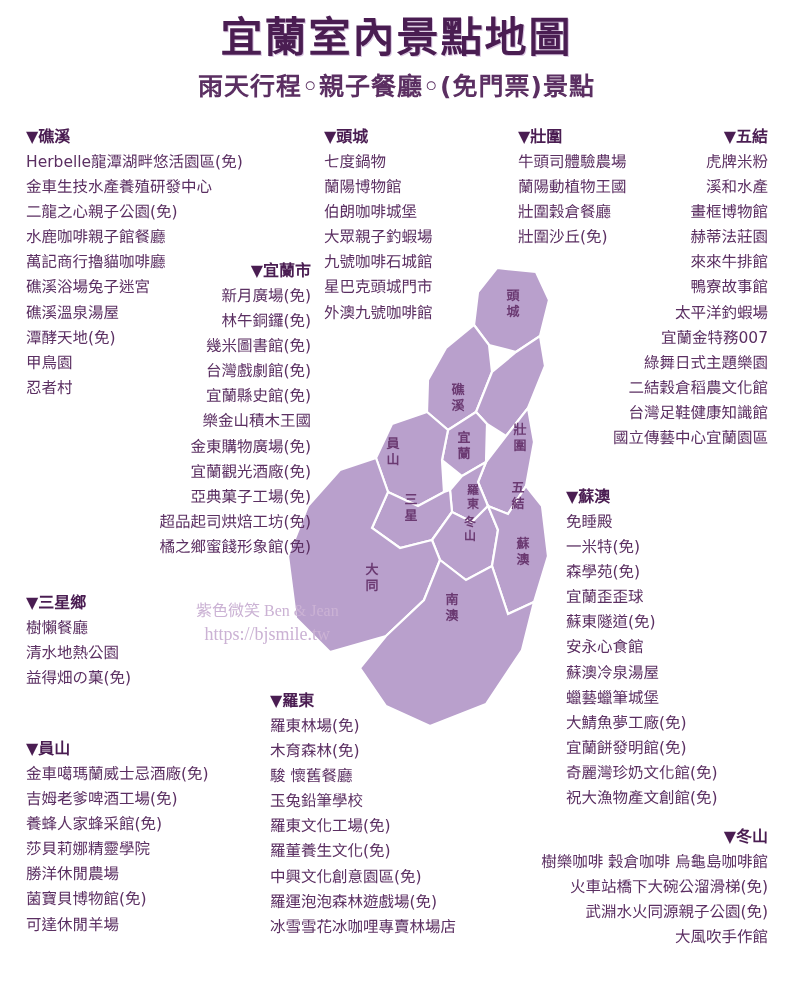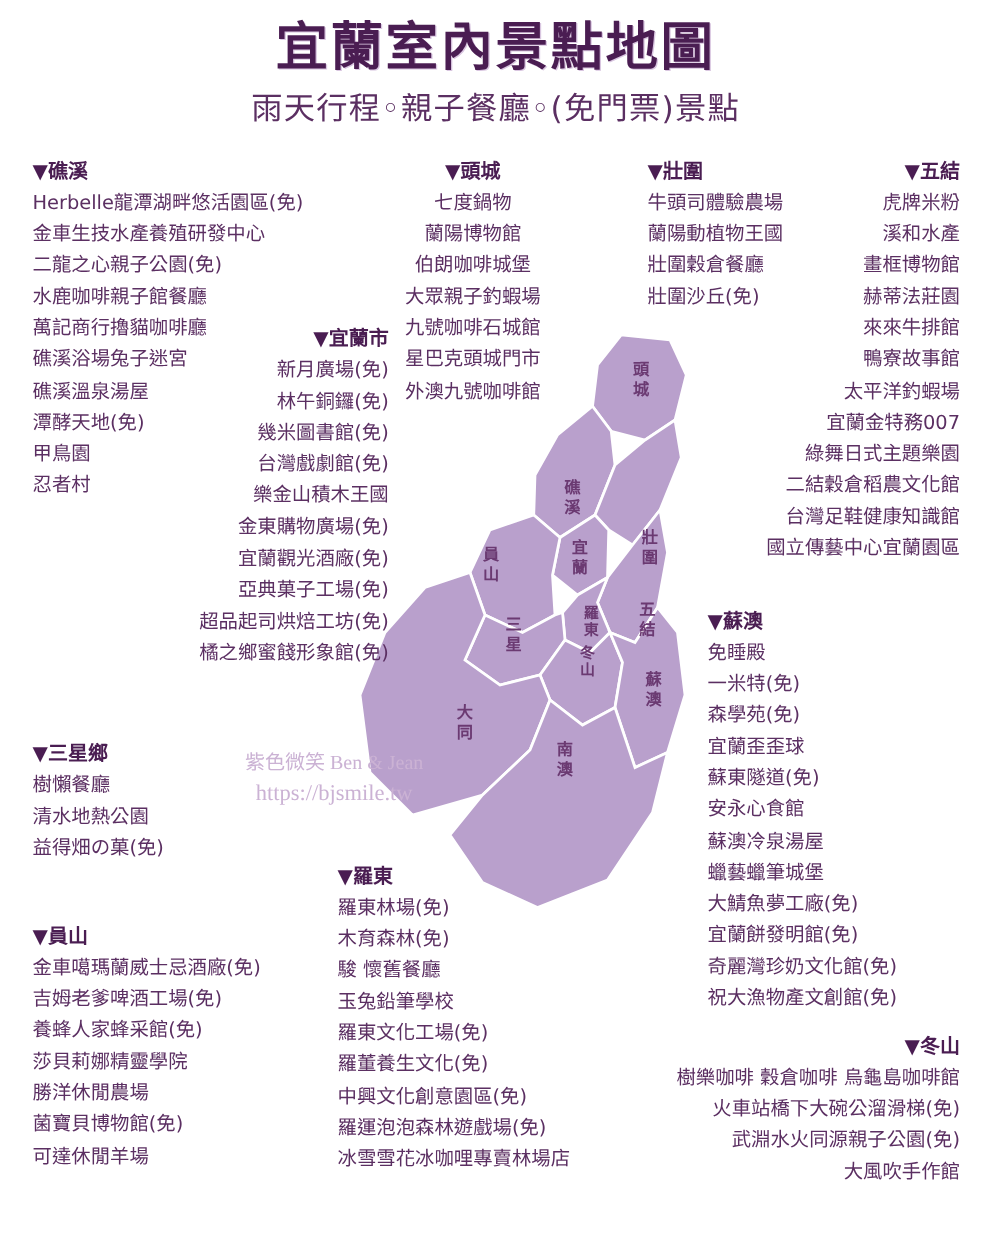--- a/index.html
+++ b/index.html
@@ -31,21 +31,21 @@
   .main-title {
     font-size: 42px;
     font-weight: bold;
     letter-spacing: 2px;
     color: #4a1d52;
     line-height: 1.15;
     text-shadow: 1px 1px 0 #d9c6e0;
   }
   .sub-title {
     font-size: 25px;
-    font-weight: normal;
+    font-weight: bold;
     letter-spacing: 1px;
     color: #5b2f62;
     margin-top: 4px;
   }
   
   #map-layer {
     position: absolute;
     left: 0;
     top: 0;
     width: 793px;
@@ -164,29 +164,30 @@
     <div class="item">甲鳥園</div>
     <div class="item">忍者村</div>
   </div>
 
   <div class="col right-col" style="left:0px; top:258px; width:311px;">
     <div class="head">▼宜蘭市</div>
     <div class="item">新月廣場(免)</div>
     <div class="item">林午銅鑼(免)</div>
     <div class="item">幾米圖書館(免)</div>
     <div class="item">台灣戲劇館(免)</div>
+    <div class="item">宜蘭縣史館(免)</div>
     <div class="item">樂金山積木王國</div>
     <div class="item">金東購物廣場(免)</div>
     <div class="item">宜蘭觀光酒廠(免)</div>
     <div class="item">亞典菓子工場(免)</div>
     <div class="item">超品起司烘焙工坊(免)</div>
     <div class="item">橘之鄉蜜餞形象館(免)</div>
   </div>
 
-  <div class="col" style="left:324px; top:124px;text-align:center;">
+  <div class="col" style="left:324px; top:124px;">
     <div class="head">▼頭城</div>
     <div class="item">七度鍋物</div>
     <div class="item">蘭陽博物館</div>
     <div class="item">伯朗咖啡城堡</div>
     <div class="item">大眾親子釣蝦場</div>
     <div class="item">九號咖啡石城館</div>
     <div class="item">星巴克頭城門市</div>
     <div class="item">外澳九號咖啡館</div>
   </div>
 

